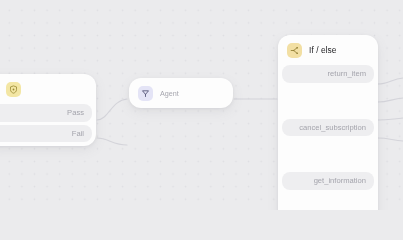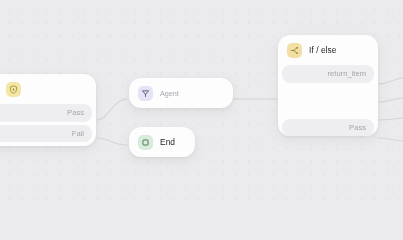--- a/index.html
+++ b/index.html
@@ -92,47 +92,37 @@
             <path d="M2 2.4 L10 2.4 L6 7.2 Z" fill="none" stroke="#4b4b70" stroke-width="1.1" stroke-linejoin="round"></path>
             <path d="M6 7.2 L6 10" stroke="#4b4b70" stroke-width="1.1" stroke-linecap="round"></path>
           </svg>
       </span>
       <span class="ttlwrap">
         <span class="sub">Agent</span>
       </span>
     </div>
   </div>
 
-  <div class="node" id="n-end">
-    <div class="nhead">
-      <span class="ico" style="background:#d9ecdc">
-        <svg width="9" height="9" viewBox="0 0 12 12">
-            <rect x="2.6" y="2.6" width="6.8" height="6.8" rx="1.4" fill="none" stroke="#3f6b4a" stroke-width="1.2"></rect>
-          </svg>
-      </span>
-      <span class="ttlwrap">
-        <span class="ttl">End</span>
-      </span>
-    </div>
-  </div>
 
   <div class="node" id="n-ifelse">
     <div class="nhead">
       <span class="ico" style="background:#f2dfa3">
         <svg width="9" height="9" viewBox="0 0 12 12">
             <path d="M1.6 6 H5" stroke="#8d7a2e" stroke-width="1.1" stroke-linecap="round"></path>
             <path d="M5 6 L9 2.6" stroke="#8d7a2e" stroke-width="1.1" stroke-linecap="round"></path>
             <path d="M5 6 L9 9.4" stroke="#8d7a2e" stroke-width="1.1" stroke-linecap="round"></path>
             <circle cx="9.6" cy="2.4" r="1.1" fill="#8d7a2e"></circle>
             <circle cx="9.6" cy="9.6" r="1.1" fill="#8d7a2e"></circle>
           </svg>
       </span>
       <span class="ttlwrap">
         <span class="ttl">If / else</span>
       </span>
     </div>
     <div class="rows">
       <div class="row">return_item</div>
+      <div class="row">cancel_subscription</div>
+      <div class="row">get_information</div>
       <div class="row">Pass</div>
     </div>
   </div>
 
 </div>
 
 </body></html>

